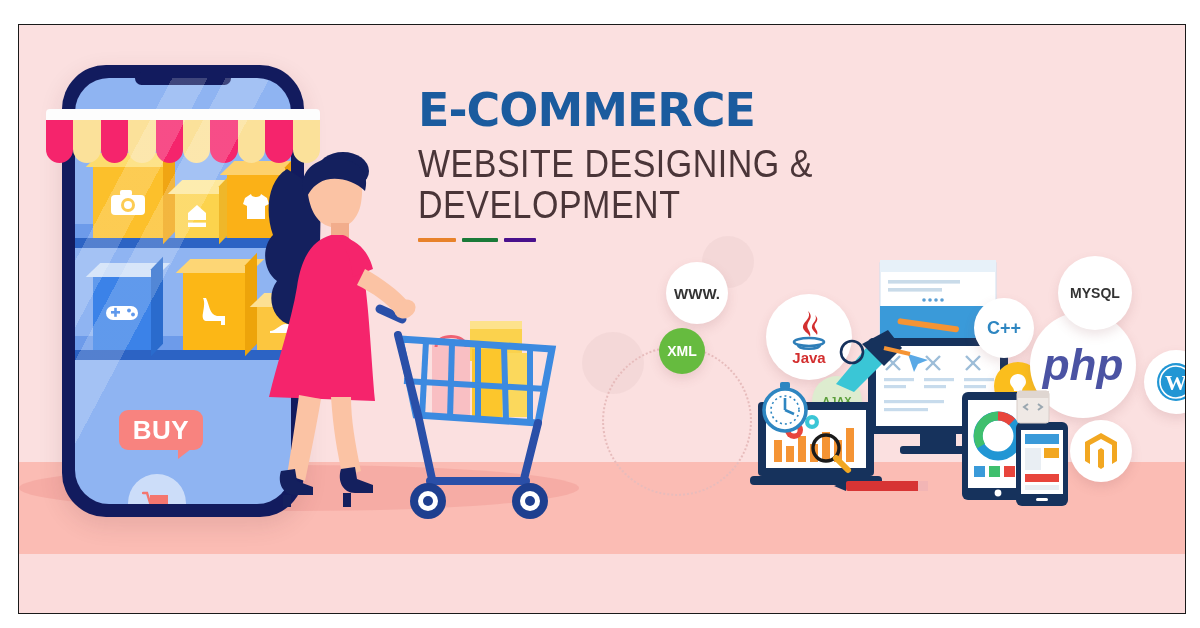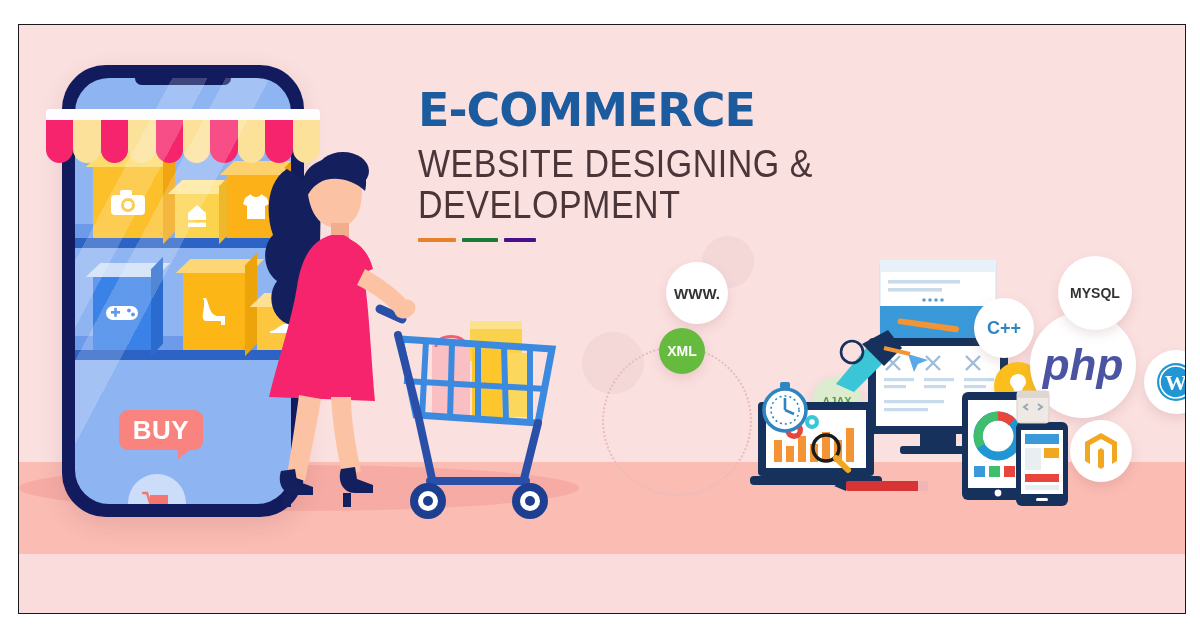--- a/index.html
+++ b/index.html
@@ -414,20 +414,31 @@
         <div class="orbit" style="left:38px;top:96px;width:150px;height:150px;"></div>
 
         <div class="bubble" style="left:102px;top:12px;width:62px;height:62px;">
           <span class="lbl" style="font-size:15px;color:#333;">WWW.</span>
         </div>
 
         <div class="bubble" style="left:95px;top:78px;width:46px;height:46px;background:#66bb3f;">
           <span class="lbl" style="font-size:14px;color:#fff;">XML</span>
         </div>
 
+        <div class="bubble" style="left:202px;top:44px;width:86px;height:86px;">
+          <svg width="46" height="56" viewBox="0 0 46 56">
+            <path d="M22 2 C26 9 18 12 17 17 C16 22 23 24 24 28
+                     C26 22 19 20 22 14 C24 10 27 7 22 2 Z" fill="#d32f2f"></path>
+            <path d="M29 6 C32 11 27 13 26 17 C25 21 30 23 31 26
+                     C33 21 27 19 29 15 C31 12 33 10 29 6 Z" fill="#d32f2f"></path>
+            <ellipse cx="23" cy="33" rx="15" ry="4" fill="none" stroke="#2e7eb8" stroke-width="2.6"></ellipse>
+            <path d="M12 36 C12 41 34 41 34 36" fill="none" stroke="#2e7eb8" stroke-width="2.6"></path>
+            <text x="23" y="54" font-family="Liberation Sans, sans-serif" font-size="15" font-weight="bold" fill="#d32f2f" text-anchor="middle">Java</text>
+          </svg>
+        </div>
 
 
         <div class="bubble" style="left:248px;top:126px;width:50px;height:50px;background:#ddeccf;">
           <span class="lbl" style="font-size:11px;color:#5a9e3a;">AJAX</span>
         </div>
 
         <div style="position:absolute;left:300px;top:10px;width:148px;height:200px;">
           <svg width="148" height="200" viewBox="0 0 148 200">
 
             <rect x="16" y="0" width="116" height="96" rx="3" fill="#fff" stroke="#cfe0f0"></rect>

